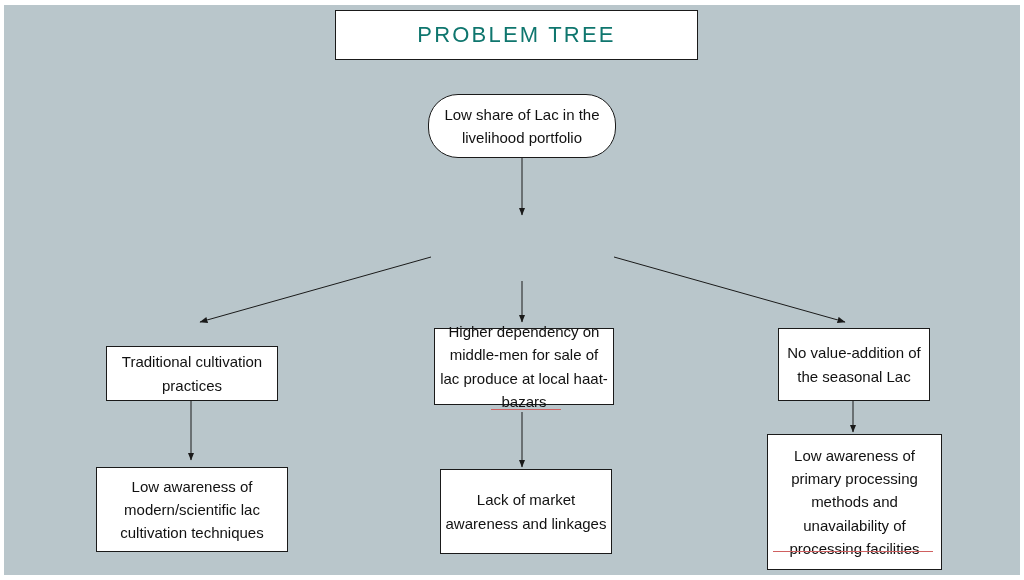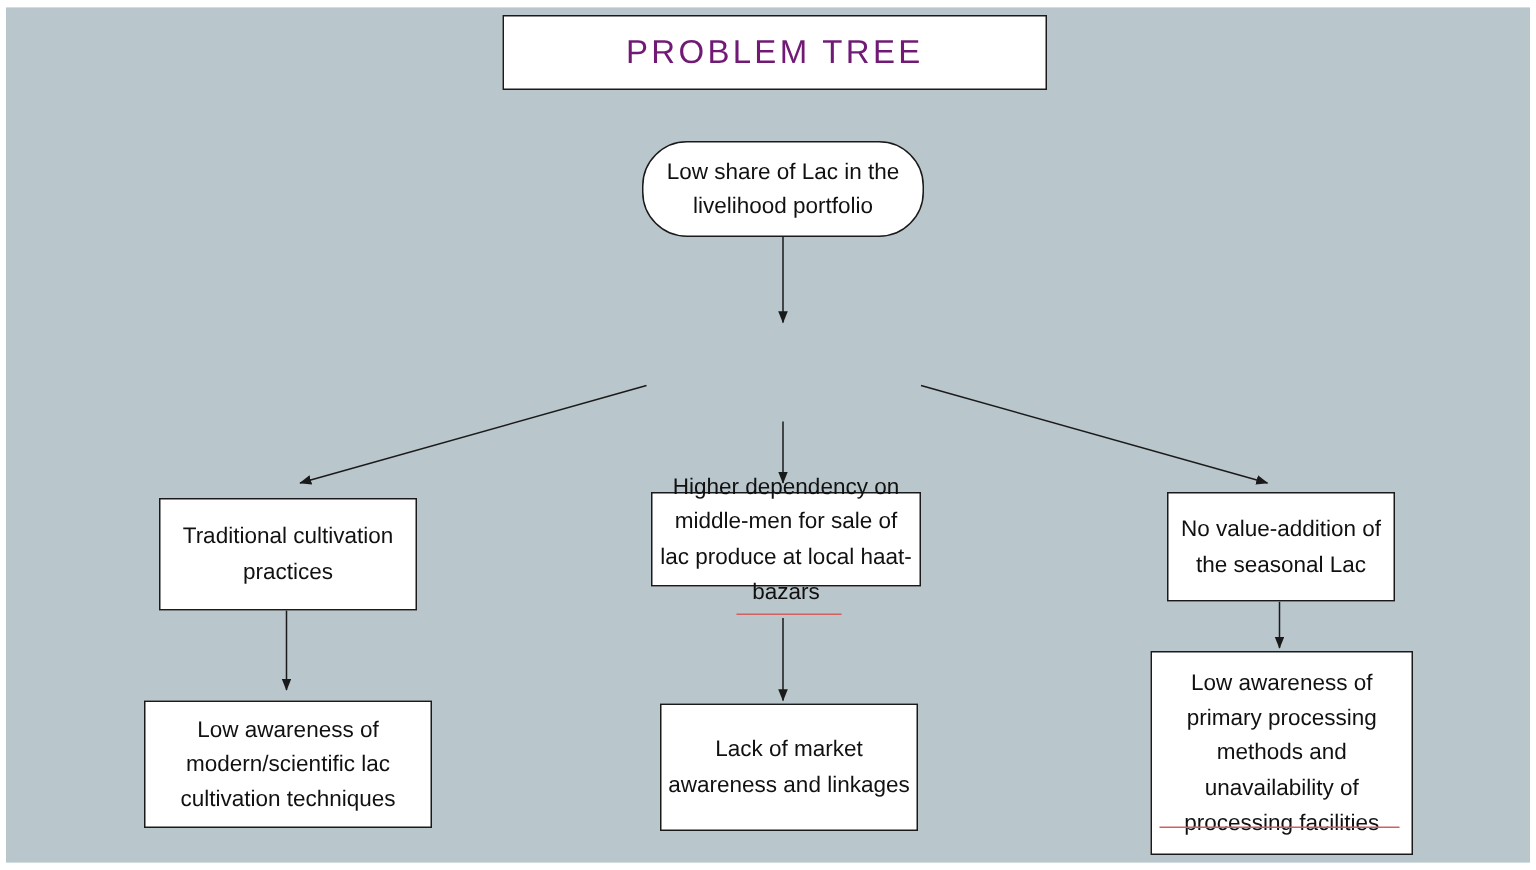--- a/index.html
+++ b/index.html
@@ -42,21 +42,21 @@
     padding: 2px 4px;
   }
   .title-box {
     position: absolute;
     background: #ffffff;
     border: 1px solid #1a1a1a;
     box-sizing: border-box;
     display: flex;
     align-items: center;
     justify-content: center;
-    color: #701a75;
+    color: #0f766e;
     font-size: 22px;
     letter-spacing: 2.2px;
     font-weight: 400;
   }
   svg.links {
     position: absolute;
     left: 0;
     top: 0;
     width: 1016px;
     height: 570px;
@@ -94,23 +94,23 @@
       <line x1="518" y1="407" x2="518" y2="462" stroke="#1a1a1a" stroke-width="1" marker-end="url(#arrow)"></line>
 
       <line x1="849" y1="396" x2="849" y2="427" stroke="#1a1a1a" stroke-width="1" marker-end="url(#arrow)"></line>
     </svg>
 
     <div class="title-box" style="left:331px; top:5px; width:363px; height:50px;">PROBLEM TREE</div>
 
     <div class="node" style="left:424px; top:89px; width:188px; height:64px;border-radius:30px;">Low share of Lac in the livelihood portfolio</div>
 
 
-    <div class="node" style="left:102px; top:327px; width:172px; height:75px;">Traditional cultivation practices</div>
+    <div class="node" style="left:102px; top:341px; width:172px; height:55px;">Traditional cultivation practices</div>
 
-    <div class="node" style="left:430px; top:323px; width:180px; height:63px;">Higher dependency on middle-men for sale of lac produce at local haat-bazars</div>
+    <div class="node" style="left:430px; top:323px; width:180px; height:77px;">Higher dependency on middle-men for sale of lac produce at local haat-bazars</div>
     <div class="red-underline" style="left:487px; top:404px; width:70px;"></div>
 
     <div class="node" style="left:774px; top:323px; width:152px; height:73px;">No value-addition of the seasonal Lac</div>
 
     <div class="node" style="left:92px; top:462px; width:192px; height:85px;">Low awareness of modern/scientific lac cultivation techniques</div>
 
     <div class="node" style="left:436px; top:464px; width:172px; height:85px;">Lack of market awareness and linkages</div>
 
     <div class="node" style="left:763px; top:429px; width:175px; height:136px;">Low awareness of primary processing methods and unavailability of processing facilities</div>
     <div class="red-underline" style="left:769px; top:546px; width:160px;"></div>

